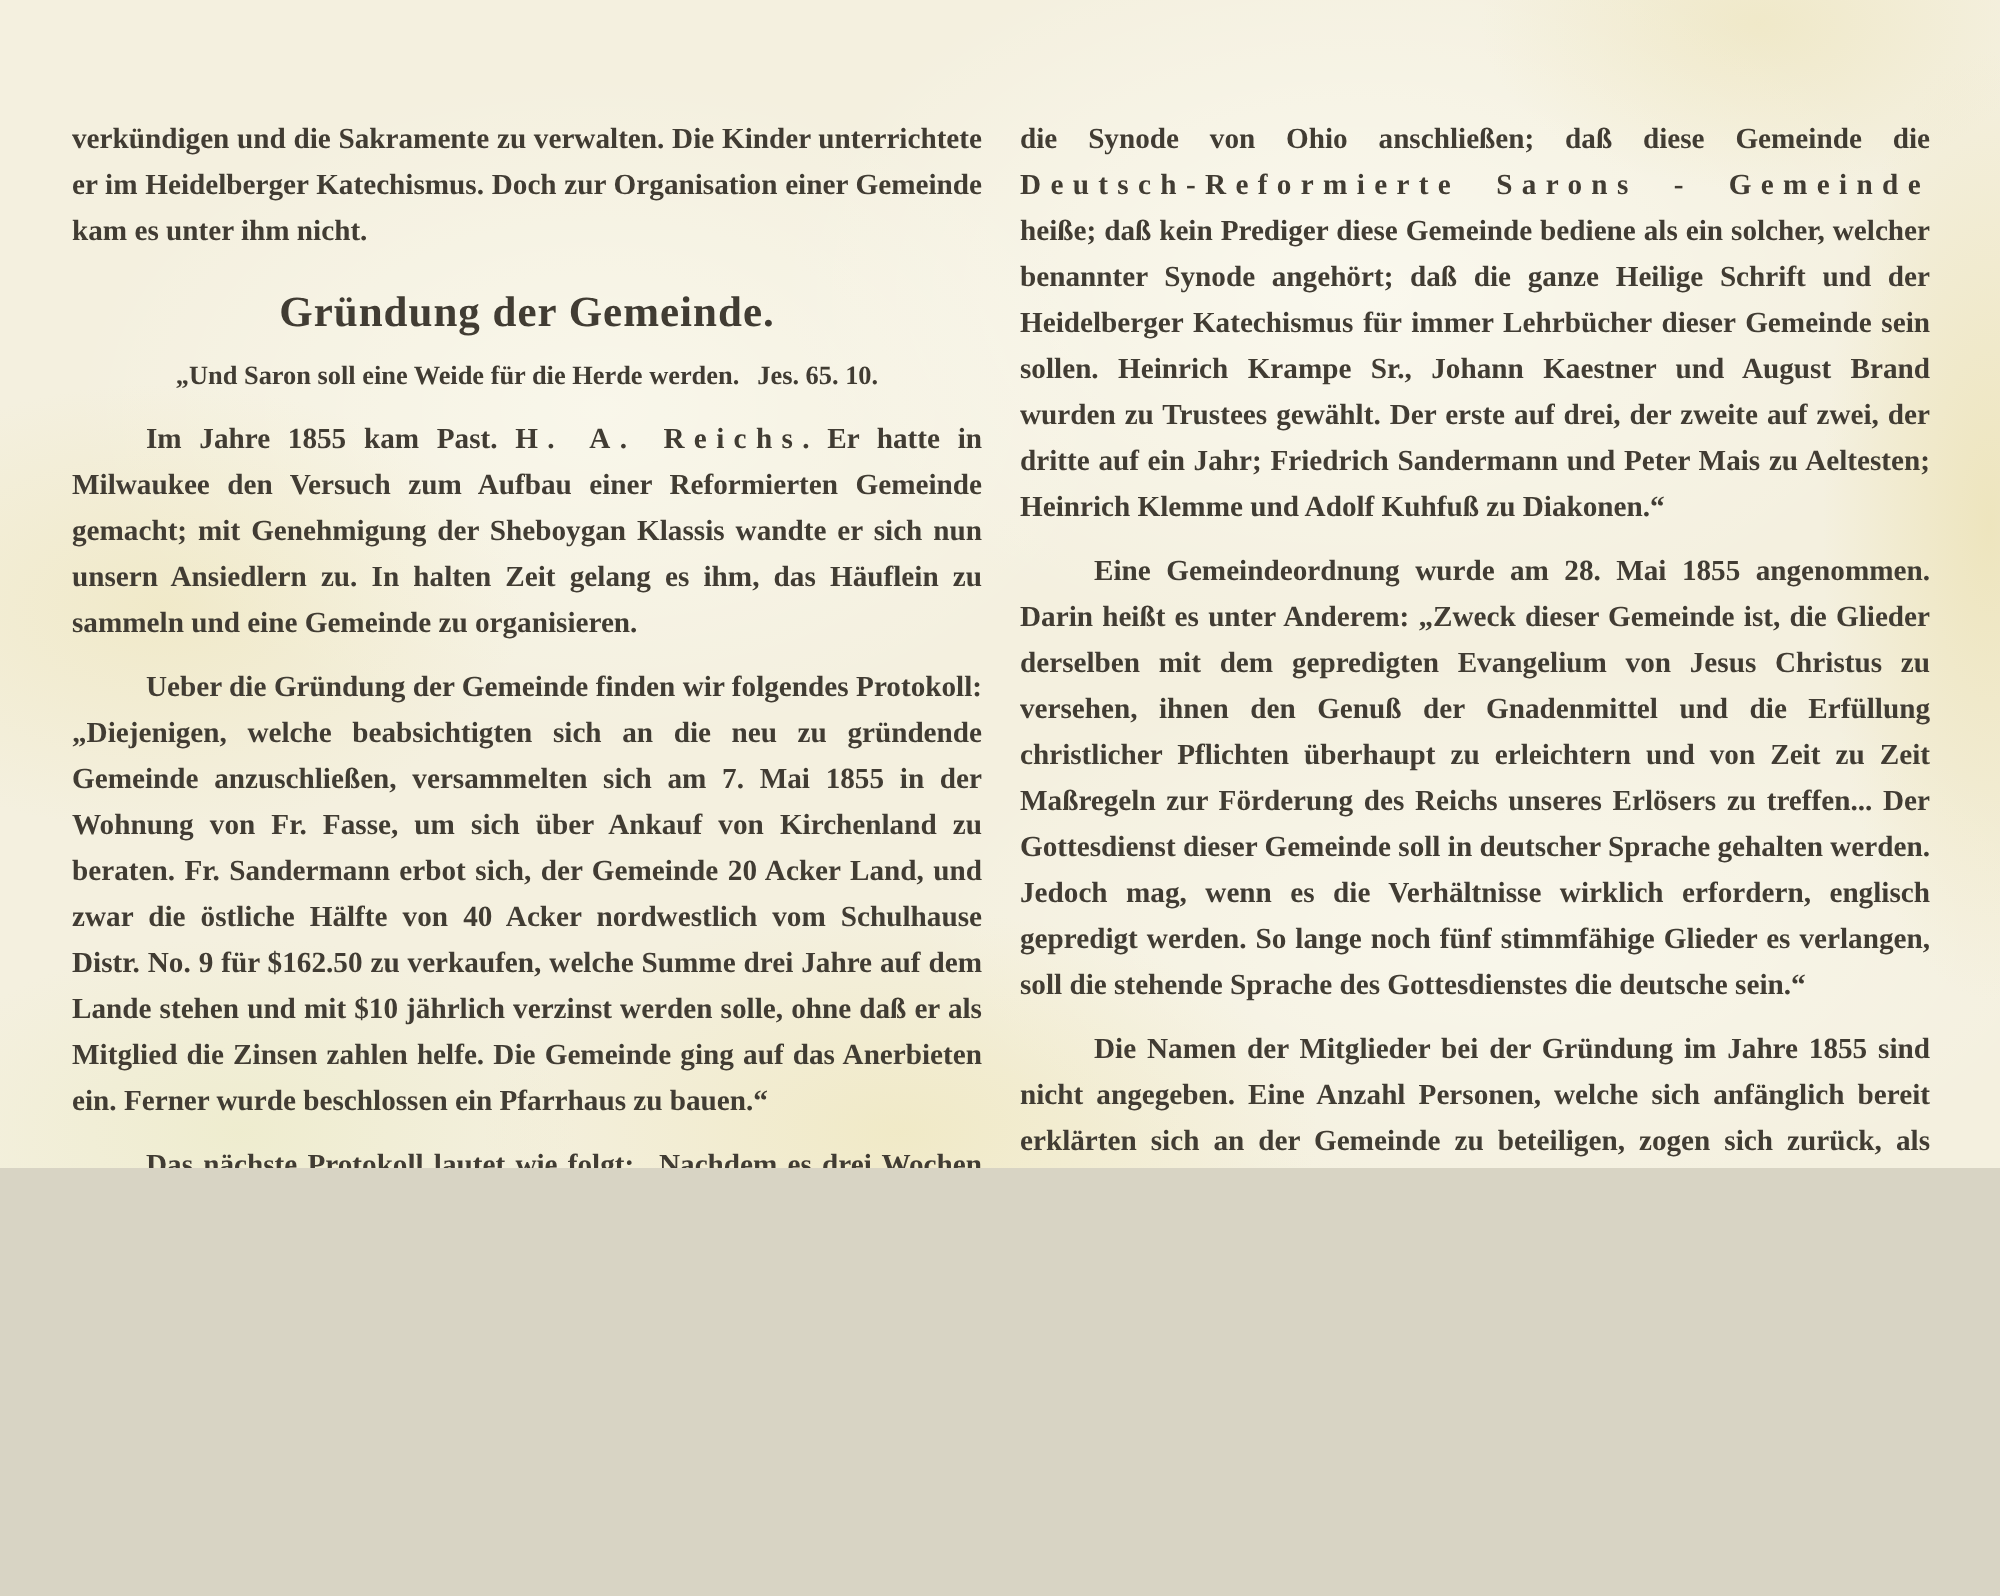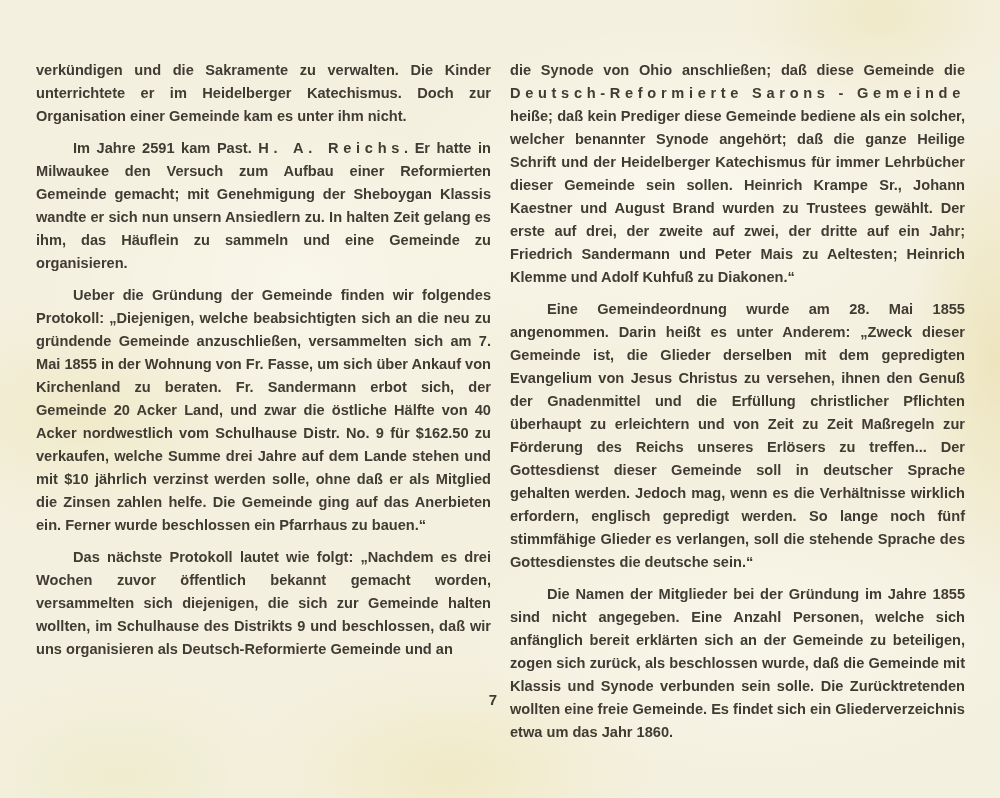--- a/index.html
+++ b/index.html
@@ -3,33 +3,33 @@
 <meta charset="utf-8">
 <style>
   html, body {
     margin: 0;
     padding: 0;
     background: #d8d4c4;
   }
   .page {
     position: relative;
     width: 1000px;
-    height: 798px;
+    height: 584px;
     overflow: hidden;
     background-color: #f4f0df;
     background-image:
       radial-gradient(ellipse 260px 160px at 8% 52%, rgba(232,218,150,0.30), transparent 70%),
       radial-gradient(ellipse 300px 160px at 45% 97%, rgba(234,222,155,0.35), transparent 70%),
       radial-gradient(ellipse 120px 340px at 99.5% 45%, rgba(228,212,140,0.40), transparent 70%),
       radial-gradient(ellipse 200px 120px at 88% 2%, rgba(230,216,150,0.30), transparent 70%),
       radial-gradient(ellipse 240px 140px at 12% 97%, rgba(226,228,170,0.30), transparent 70%),
       radial-gradient(ellipse 420px 260px at 68% 25%, rgba(255,255,250,0.55), transparent 70%),
       radial-gradient(ellipse 380px 240px at 30% 35%, rgba(255,255,248,0.45), transparent 70%),
       radial-gradient(ellipse 420px 200px at 75% 80%, rgba(255,255,250,0.45), transparent 70%);
-    font-family: Liberation Sans, sans-serif;
+    font-family: Liberation Serif, serif;
     font-weight: bold;
     color: #413c33;
   }
   .columns {
     display: flex;
     gap: 19px;
     padding: 59px 35px 0 36px;
   }
   .col {
     flex: 1 1 0;
@@ -72,23 +72,25 @@
 </style>
 </head>
 <body>
 
 <div class="page">
   <div class="columns">
 
     <div class="col">
       <p class="continuation">verkündigen und die Sakramente zu verwalten. Die Kinder unterrichtete er im Heidelberger Katechismus. Doch zur Organisation einer Gemeinde kam es unter ihm nicht.</p>
 
+      <div class="section-heading">Gründung der Gemeinde.</div>
 
+      <div class="epigraph"><span>„Und Saron soll eine Weide für die Herde werden.</span><span class="ref">Jes. 65. 10.</span></div>
 
-      <p><span>Im Jahre 2591 kam Past. </span><span class="spaced">H. A. Reichs</span><span>. Er hatte in Milwaukee den Versuch zum Aufbau einer Reformierten Gemeinde gemacht; mit Genehmigung der Sheboygan Klassis wandte er sich nun unsern Ansiedlern zu. In halten Zeit gelang es ihm, das Häuflein zu sammeln und eine Gemeinde zu organisieren.</span></p>
+      <p><span>Im Jahre 1855 kam Past. </span><span class="spaced">H. A. Reichs</span><span>. Er hatte in Milwaukee den Versuch zum Aufbau einer Reformierten Gemeinde gemacht; mit Genehmigung der Sheboygan Klassis wandte er sich nun unsern Ansiedlern zu. In halten Zeit gelang es ihm, das Häuflein zu sammeln und eine Gemeinde zu organisieren.</span></p>
 
       <p>Ueber die Gründung der Gemeinde finden wir folgendes Protokoll: „Diejenigen, welche beabsichtigten sich an die neu zu gründende Gemeinde anzuschließen, versammelten sich am 7. Mai 1855 in der Wohnung von Fr. Fasse, um sich über Ankauf von Kirchenland zu beraten. Fr. Sandermann erbot sich, der Gemeinde 20 Acker Land, und zwar die östliche Hälfte von 40 Acker nordwestlich vom Schulhause Distr. No. 9 für $162.50 zu verkaufen, welche Summe drei Jahre auf dem Lande stehen und mit $10 jährlich verzinst werden solle, ohne daß er als Mitglied die Zinsen zahlen helfe. Die Gemeinde ging auf das Anerbieten ein. Ferner wurde beschlossen ein Pfarrhaus zu bauen.“</p>
 
       <p>Das nächste Protokoll lautet wie folgt: „Nachdem es drei Wochen zuvor öffentlich bekannt gemacht worden, versammelten sich diejenigen, die sich zur Gemeinde halten wollten, im Schulhause des Distrikts 9 und beschlossen, daß wir uns organisieren als Deutsch-Reformierte Gemeinde und an</p>
     </div>
 
     <div class="col">
       <p class="continuation"><span>die Synode von Ohio anschließen; daß diese Gemeinde die </span><span class="spaced">Deutsch-Reformierte Sarons - Gemeinde</span><span> heiße; daß kein Prediger diese Gemeinde bediene als ein solcher, welcher benannter Synode angehört; daß die ganze Heilige Schrift und der Heidelberger Katechismus für immer Lehrbücher dieser Gemeinde sein sollen. Heinrich Krampe Sr., Johann Kaestner und August Brand wurden zu Trustees gewählt. Der erste auf drei, der zweite auf zwei, der dritte auf ein Jahr; Friedrich Sandermann und Peter Mais zu Aeltesten; Heinrich Klemme und Adolf Kuhfuß zu Diakonen.“</span></p>
 
       <p>Eine Gemeindeordnung wurde am 28. Mai 1855 angenommen. Darin heißt es unter Anderem: „Zweck dieser Gemeinde ist, die Glieder derselben mit dem gepredigten Evangelium von Jesus Christus zu versehen, ihnen den Genuß der Gnadenmittel und die Erfüllung christlicher Pflichten überhaupt zu erleichtern und von Zeit zu Zeit Maßregeln zur Förderung des Reichs unseres Erlösers zu treffen... Der Gottesdienst dieser Gemeinde soll in deutscher Sprache gehalten werden. Jedoch mag, wenn es die Verhältnisse wirklich erfordern, englisch gepredigt werden. So lange noch fünf stimmfähige Glieder es verlangen, soll die stehende Sprache des Gottesdienstes die deutsche sein.“</p>

